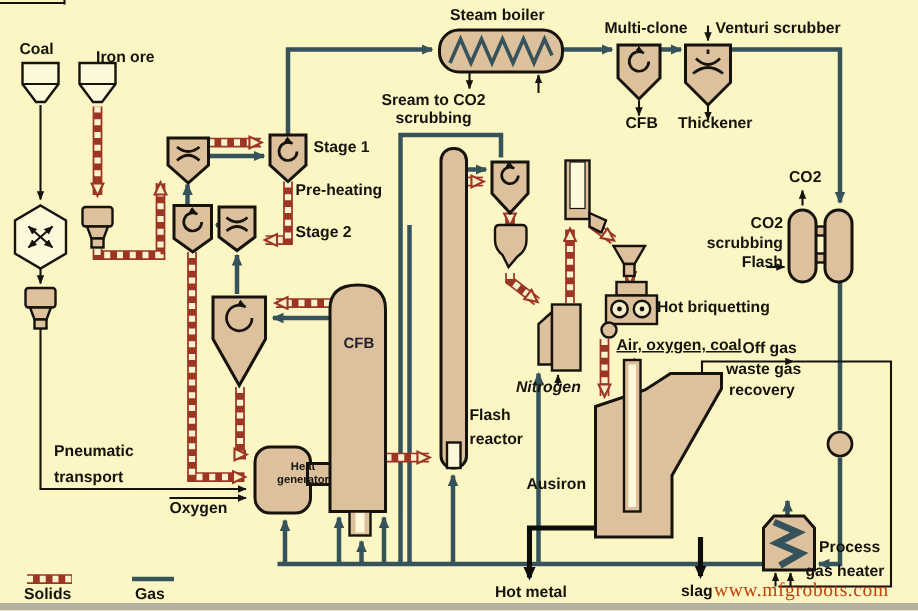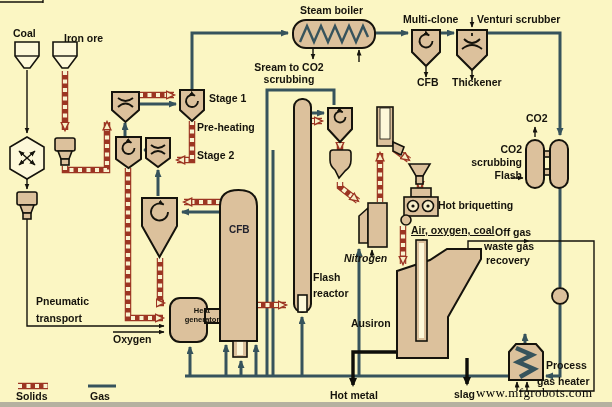--- a/index.html
+++ b/index.html
@@ -5,21 +5,21 @@
   html,body{margin:0;padding:0;background:#e8e4d0;}
   #stage{position:relative;width:612px;height:407px;background:#fbf6c3;overflow:hidden;
          font-family:"Liberation Sans",sans-serif;}
   svg{position:absolute;left:0;top:0;}
   .lbl{position:absolute;font:bold 10.5px/12px "Liberation Sans",sans-serif;color:#15130c;white-space:nowrap;}
   .lbl span{display:block;}
   .ctr{text-align:center;}
   .rt{text-align:right;}
   .sm{font-size:7.5px;line-height:8.5px;}
   .ul{text-decoration:underline;}
-  .wm{position:absolute;font:13px/14px "Liberation Serif",serif;color:#000000;letter-spacing:.4px;white-space:nowrap;text-align:right;}
+  .wm{position:absolute;font:13px/14px "Liberation Serif",serif;color:#c2410c;letter-spacing:.4px;white-space:nowrap;text-align:right;}
   
   .gl{stroke:#36535c;stroke-width:3;fill:none;}
   .bl{stroke:#15130c;stroke-width:1.4;fill:none;}
   .bk{stroke:#0d0d09;stroke-width:3.4;fill:none;}
   .sb{stroke:#9c3522;stroke-width:6.5;fill:none;}
   .sd{stroke:#f9f2cf;stroke-width:4.2;fill:none;stroke-dasharray:4 4.5;}
   .vs{fill:#dcc19c;stroke:#15130c;stroke-width:2;}
   .vt{fill:#dcc19c;stroke:#15130c;stroke-width:1.6;}
   .lt{fill:#fdf8d9;stroke:#15130c;stroke-width:1.6;}
   .ic{stroke:#15130c;stroke-width:1.8;fill:none;}

